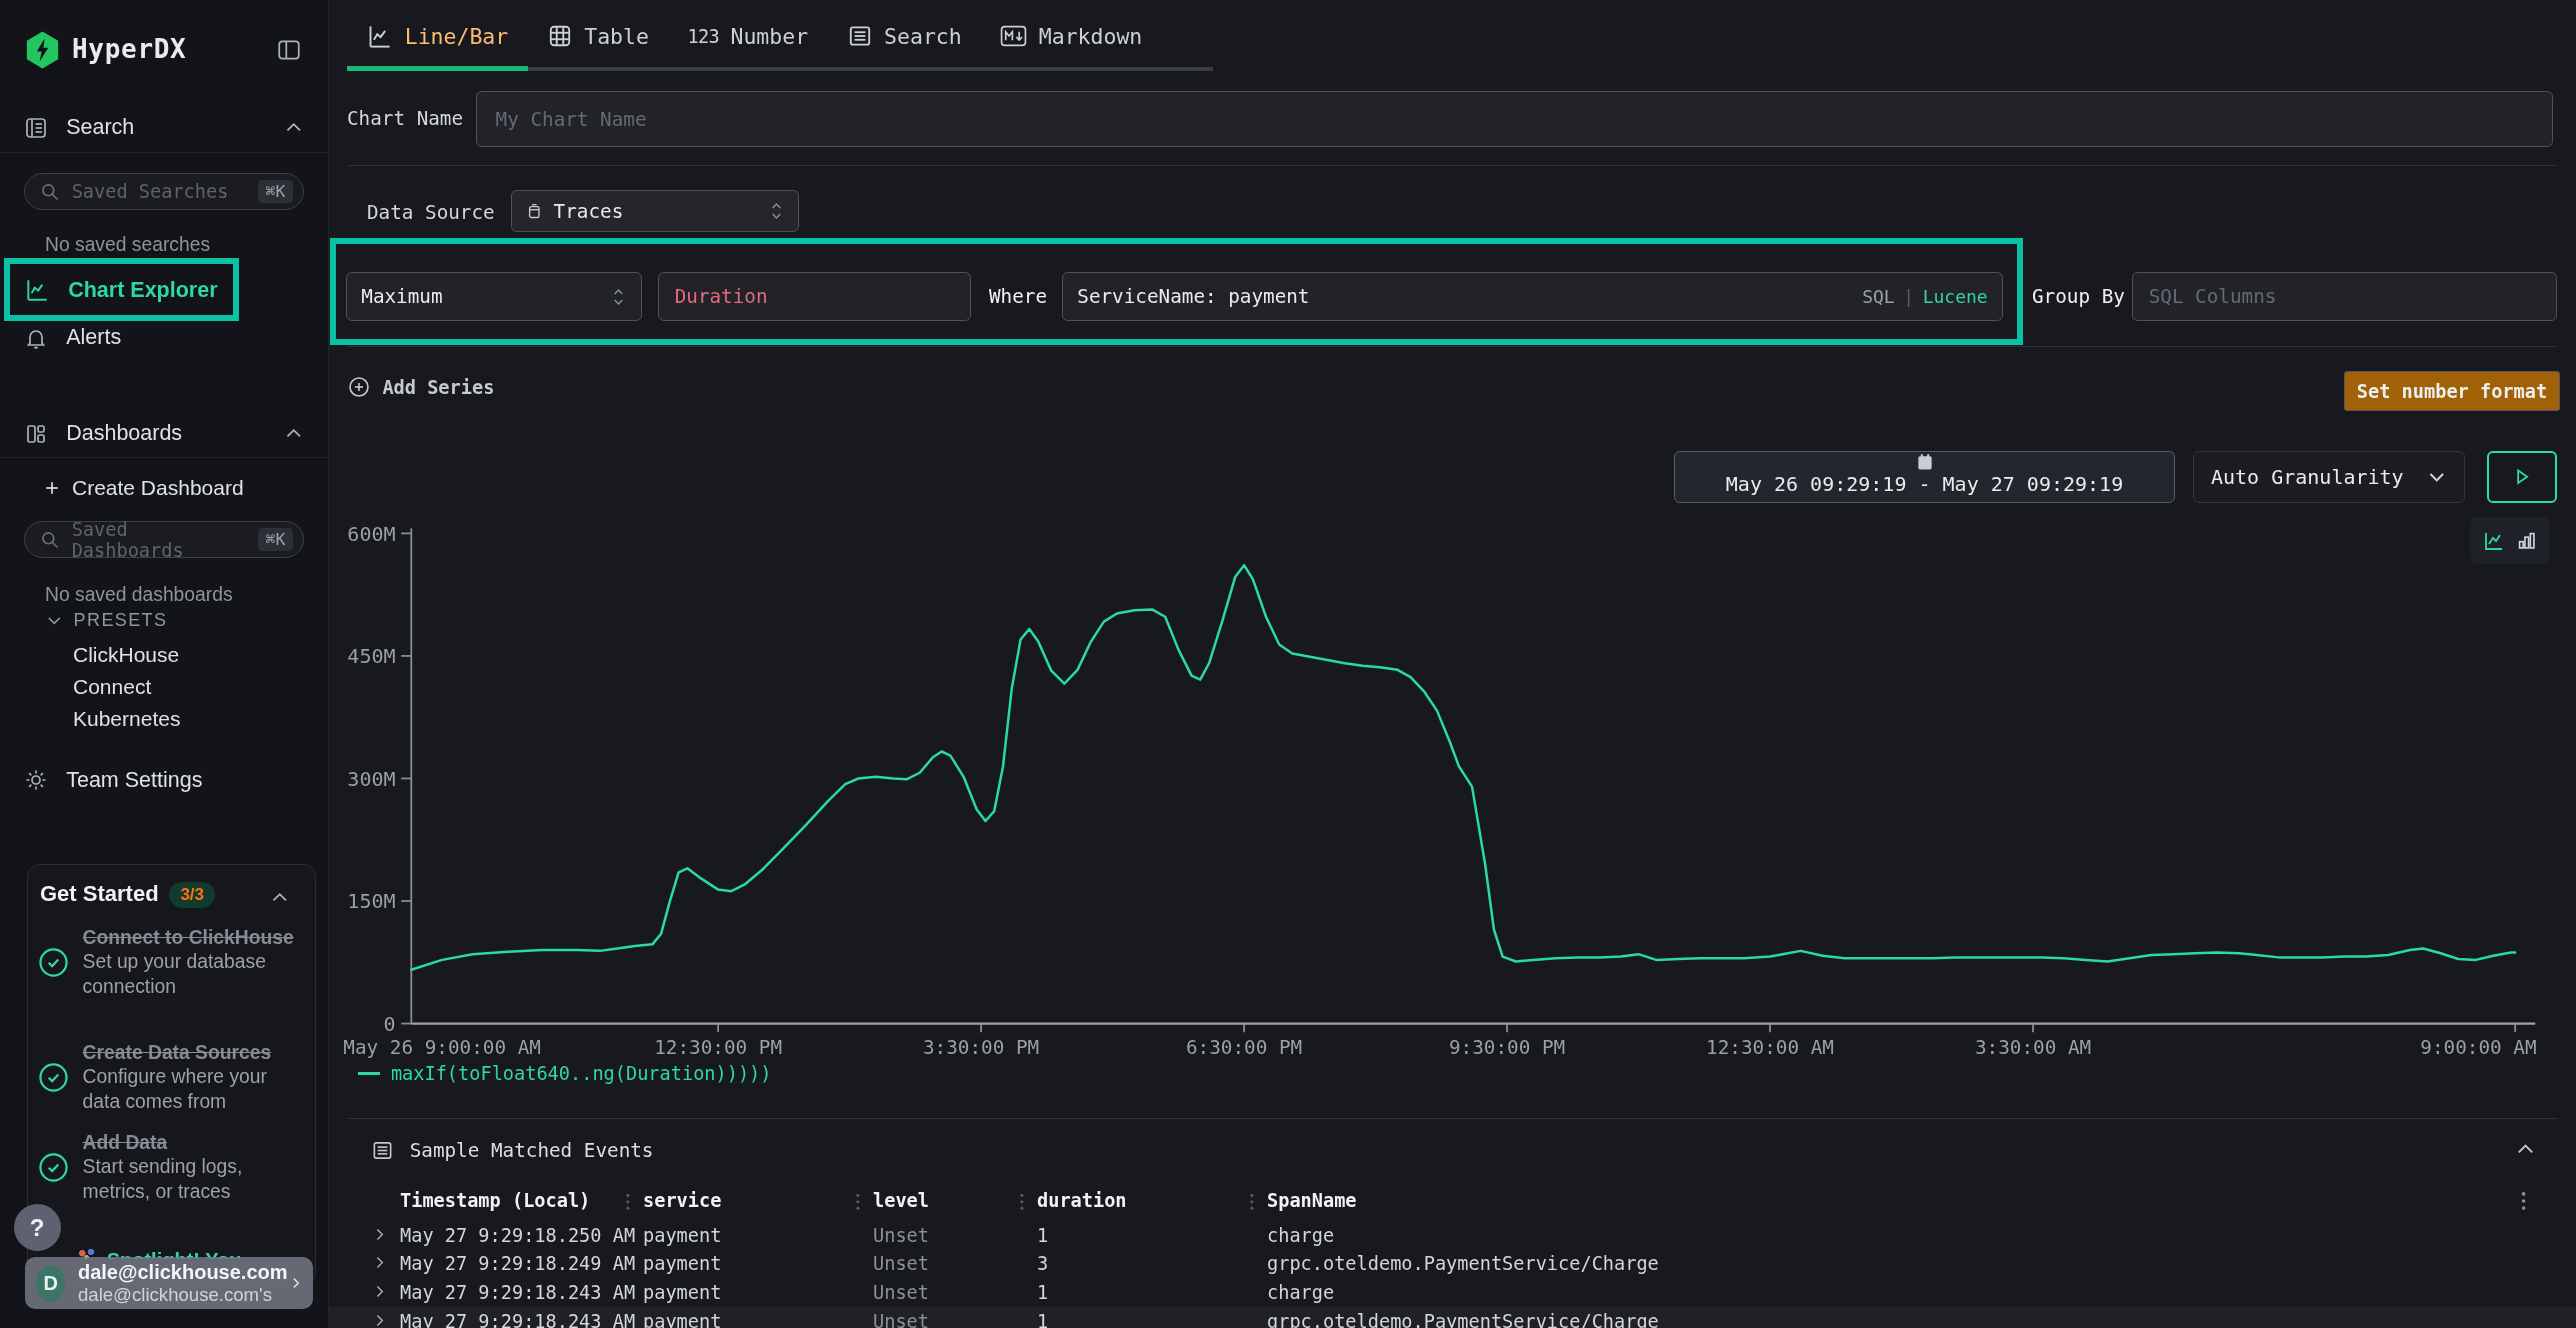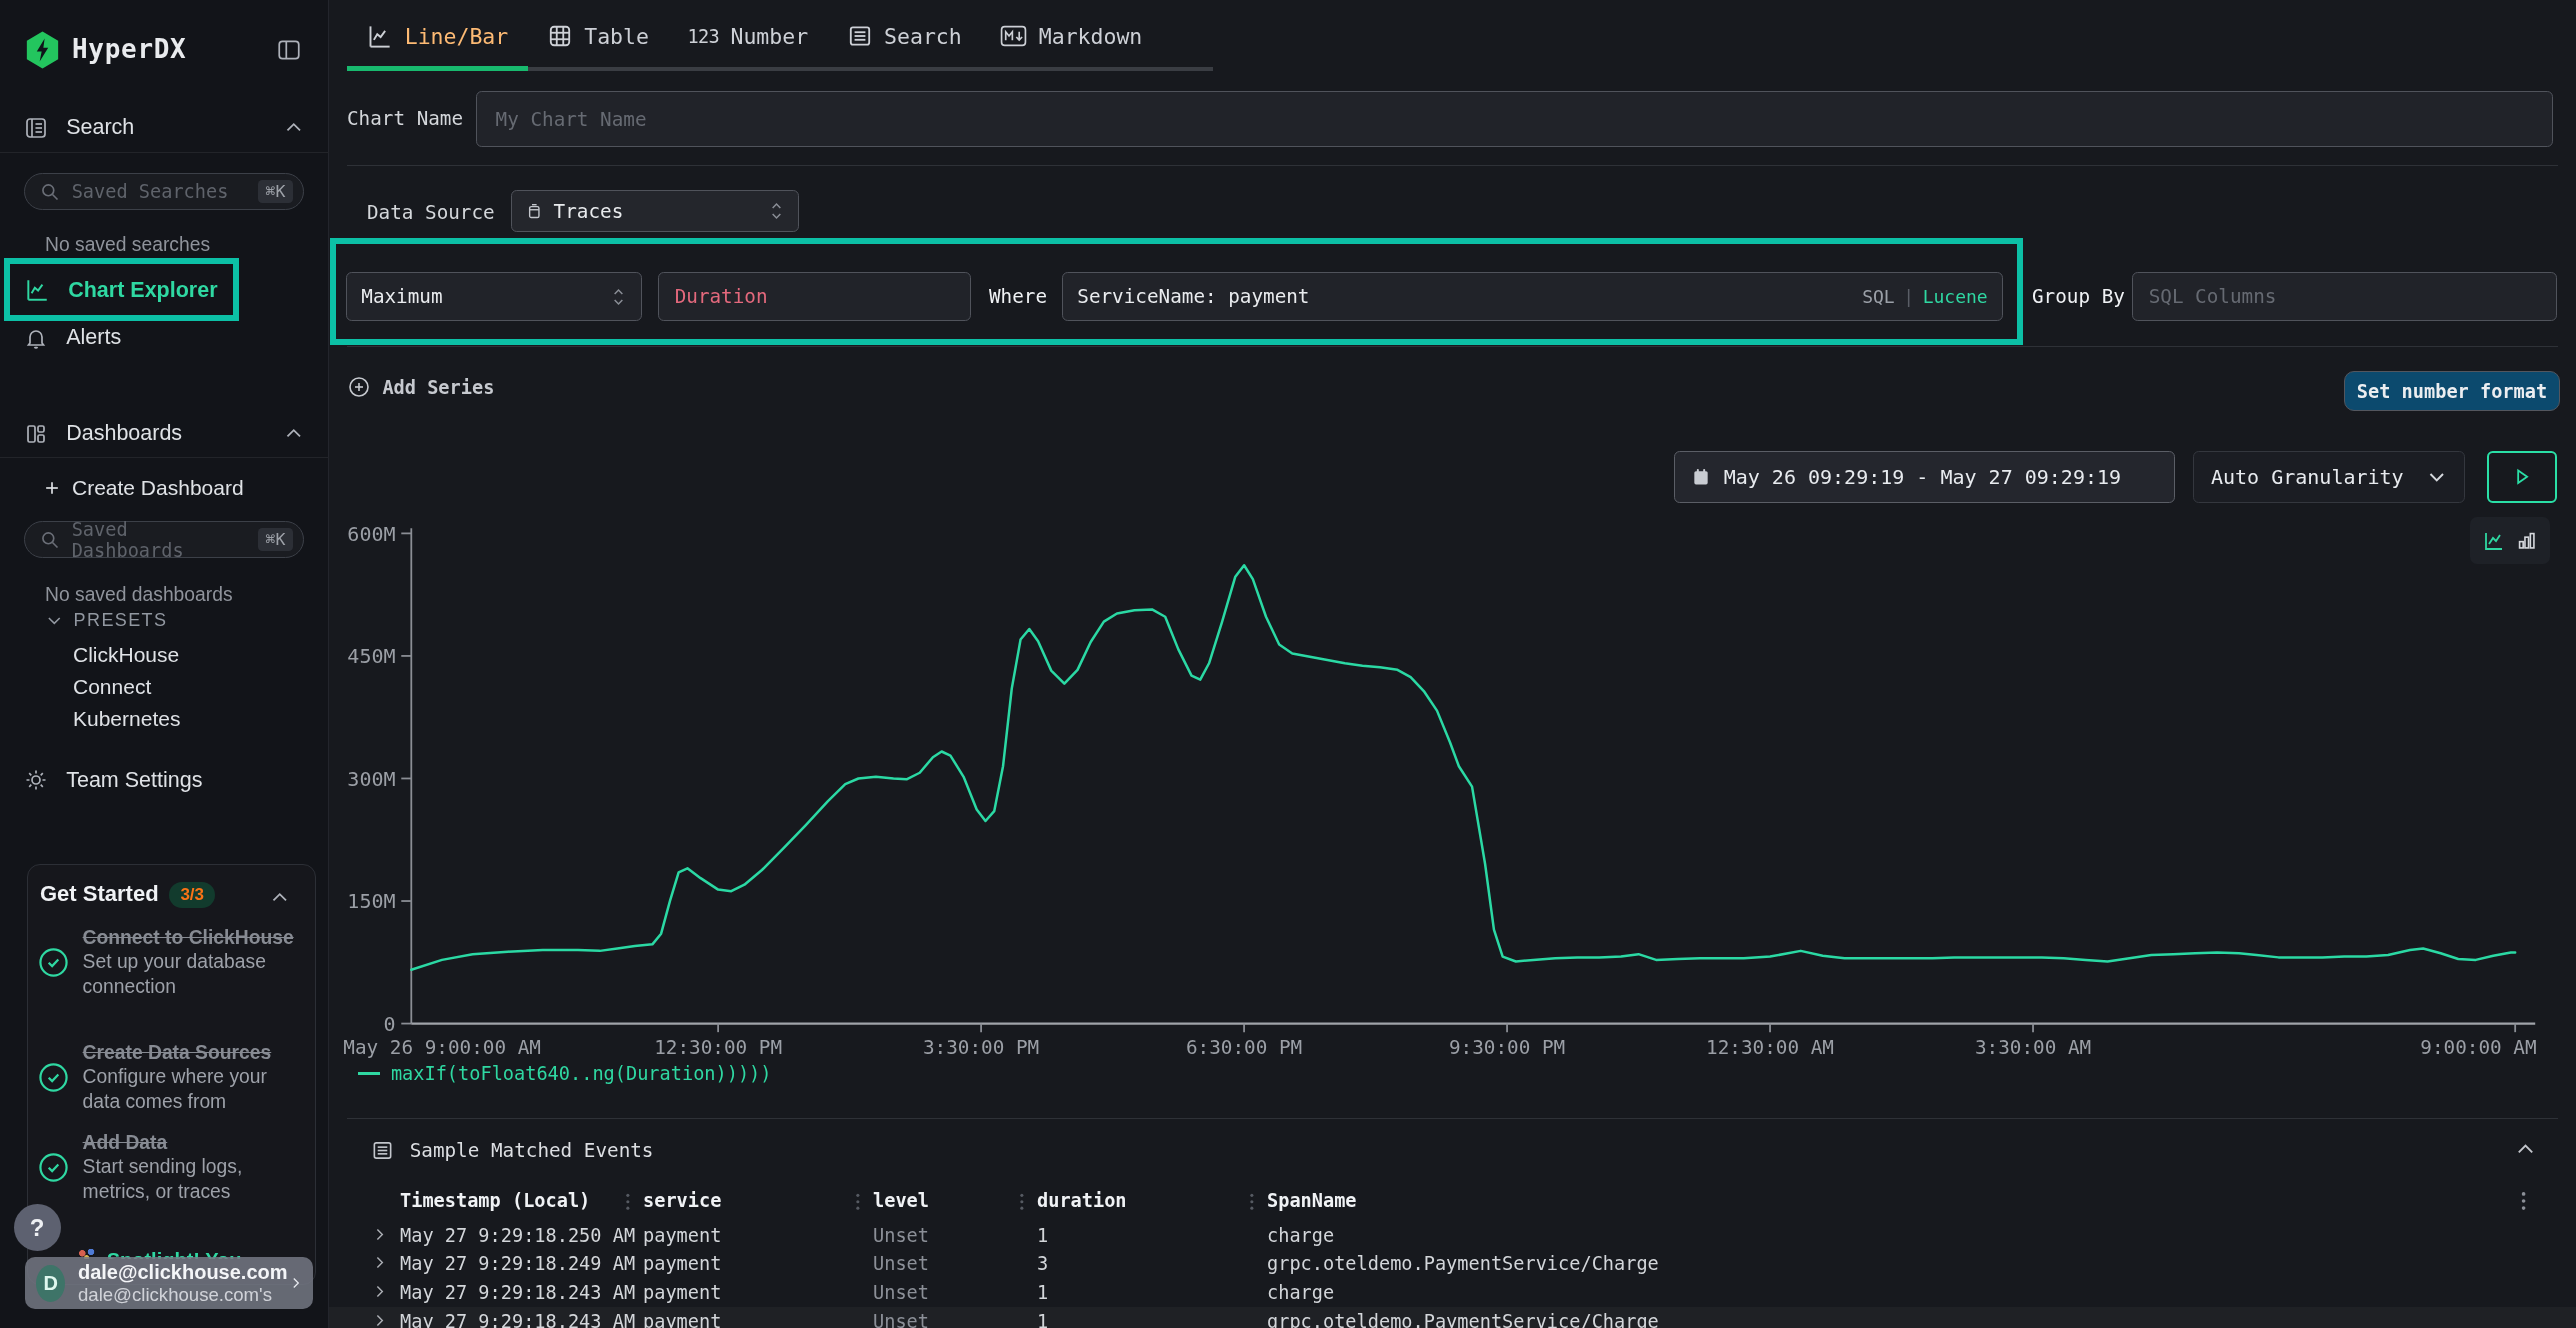--- a/index.html
+++ b/index.html
@@ -55,21 +55,21 @@
   .tab.active{color:#fdba74;position:relative;}
   .tab.active::after{content:"";position:absolute;left:0;right:0;bottom:1.4px;height:5px;background:var(--green);}
   .tab-num{font-size:18.6px;color:#cdd0d6;letter-spacing:-0.7px;}
   #tab-underline{position:absolute;left:18px;top:67px;width:866px;height:4.3px;background:#3a3d43;}
   .hdivider{position:absolute;left:18px;width:2211px;height:1.4px;background:var(--border-dim);}
   .form-label{position:absolute;font-size:19.3px;color:#d4d7db;}
   .inputbox{position:absolute;border:1.4px solid var(--border);background:var(--input);border-radius:5.7px;display:flex;align-items:center;cursor:text;}
   .selectbox{position:absolute;border:1.4px solid var(--border);background:#24262c;border-radius:5.7px;display:flex;align-items:center;cursor:pointer;}
   .ph-text{font-size:19.3px;color:var(--faint);}
   .val-text{font-size:19.3px;color:var(--text);}
-  .btn{position:absolute;border:1.4px solid #53565e;background:#0c4a6e;border-radius:10px;display:flex;align-items:center;justify-content:center;cursor:pointer;}
+  .btn{position:absolute;border:1.4px solid #53565e;background:#a16207;border-radius:3px;display:flex;align-items:center;justify-content:center;cursor:pointer;}
   #legend{position:absolute;left:29px;top:1063px;display:flex;align-items:center;gap:11.4px;}
   #legend .dash{width:21.5px;height:2.9px;background:var(--teal);}
   #legend .name{font-size:18.6px;color:var(--teal);}
   .evt-cell{position:absolute;font-size:18.6px;color:#d3d6da;white-space:nowrap;}
   .evt-head{font-weight:bold;color:#f0f2f5;}
   .evt-row{position:absolute;left:0;width:2247px;height:29px;cursor:pointer;}
   .evt-row.hl{background:rgba(255,255,255,0.035);}
   .dots3{position:absolute;width:5.7px;height:21.5px;}
 </style>
 </head>
@@ -339,21 +339,21 @@
         <line x1="12" y1="8" x2="12" y2="16"></line>
         <line x1="8" y1="12" x2="16" y2="12"></line>
       </svg>
     <span style="font-size:18.6px;color:#c6c9cf;font-weight:bold;">Add Series</span>
   </div>
 
   <div class="btn" style="left:2015px;top:371px;width:216px;height:40px;">
     <span style="font-size:18.6px;font-weight:bold;color:#eceef1;">Set number format</span>
   </div>
 
-  <div class="selectbox" style="left:1345px;top:451px;width:501px;height:52px;padding:0 15.7px;gap:13px;border-color:#5b5e66;background:#24262d;">
+  <div class="selectbox" style="left:1345px;top:451px;width:501px;height:52px;padding:0 15.7px;border-color:#5b5e66;background:#24262d;flex-direction:column;">
     <svg width="20" height="20" viewBox="0 0 24 24" fill="#c9ccd2">
         <rect x="4" y="5" width="16" height="16" rx="2"></rect>
         <rect x="7" y="2.5" width="2.4" height="4" rx="1"></rect>
         <rect x="14.6" y="2.5" width="2.4" height="4" rx="1"></rect>
       </svg>
     <span style="font-size:20px;color:#e8ebef;">May 26 09:29:19 - May 27 09:29:19</span>
   </div>
 
   <div class="selectbox" style="left:1864px;top:451px;width:272px;height:52px;padding:0 17px;border-color:#34373e;background:#1b1d23;">
     <span style="font-size:20px;color:#e8ebef;flex:1;">Auto Granularity</span>

